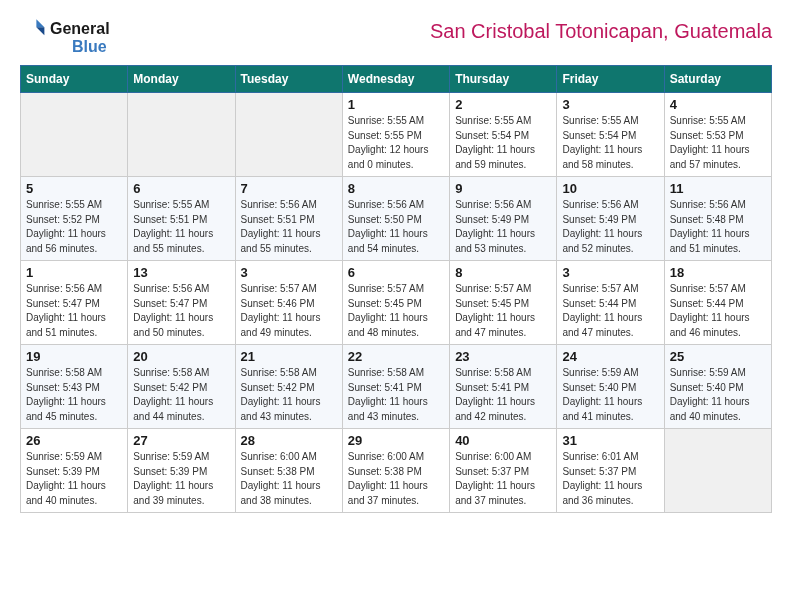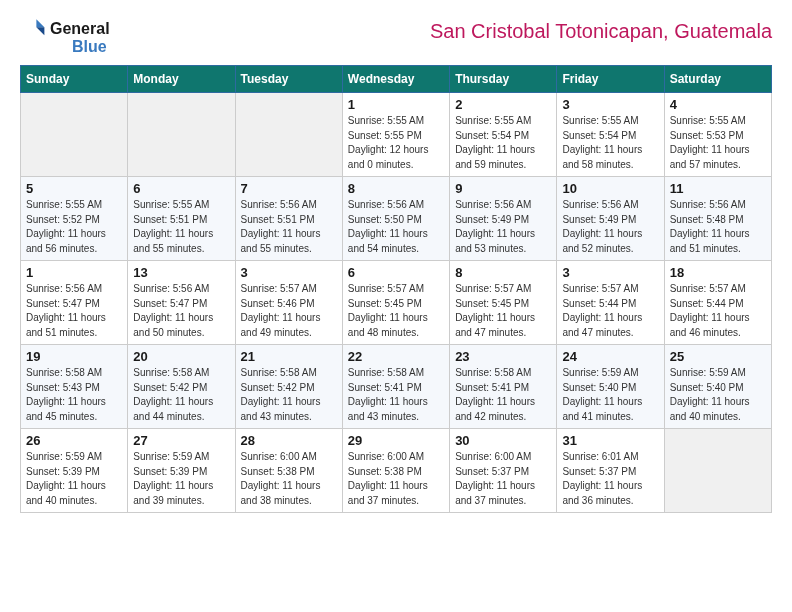--- a/index.html
+++ b/index.html
@@ -321,21 +321,21 @@
 and 38 minutes.</div>
         </td>
         <td>
           <div class="day-num">29</div>
           <div class="day-info" style="white-space: pre-line;">Sunrise: 6:00 AM
 Sunset: 5:38 PM
 Daylight: 11 hours
 and 37 minutes.</div>
         </td>
         <td>
-          <div class="day-num">30</div>
+          <div class="day-num">40</div>
           <div class="day-info" style="white-space: pre-line;">Sunrise: 6:00 AM
 Sunset: 5:37 PM
 Daylight: 11 hours
 and 37 minutes.</div>
         </td>
         <td>
           <div class="day-num">31</div>
           <div class="day-info" style="white-space: pre-line;">Sunrise: 6:01 AM
 Sunset: 5:37 PM
 Daylight: 11 hours

